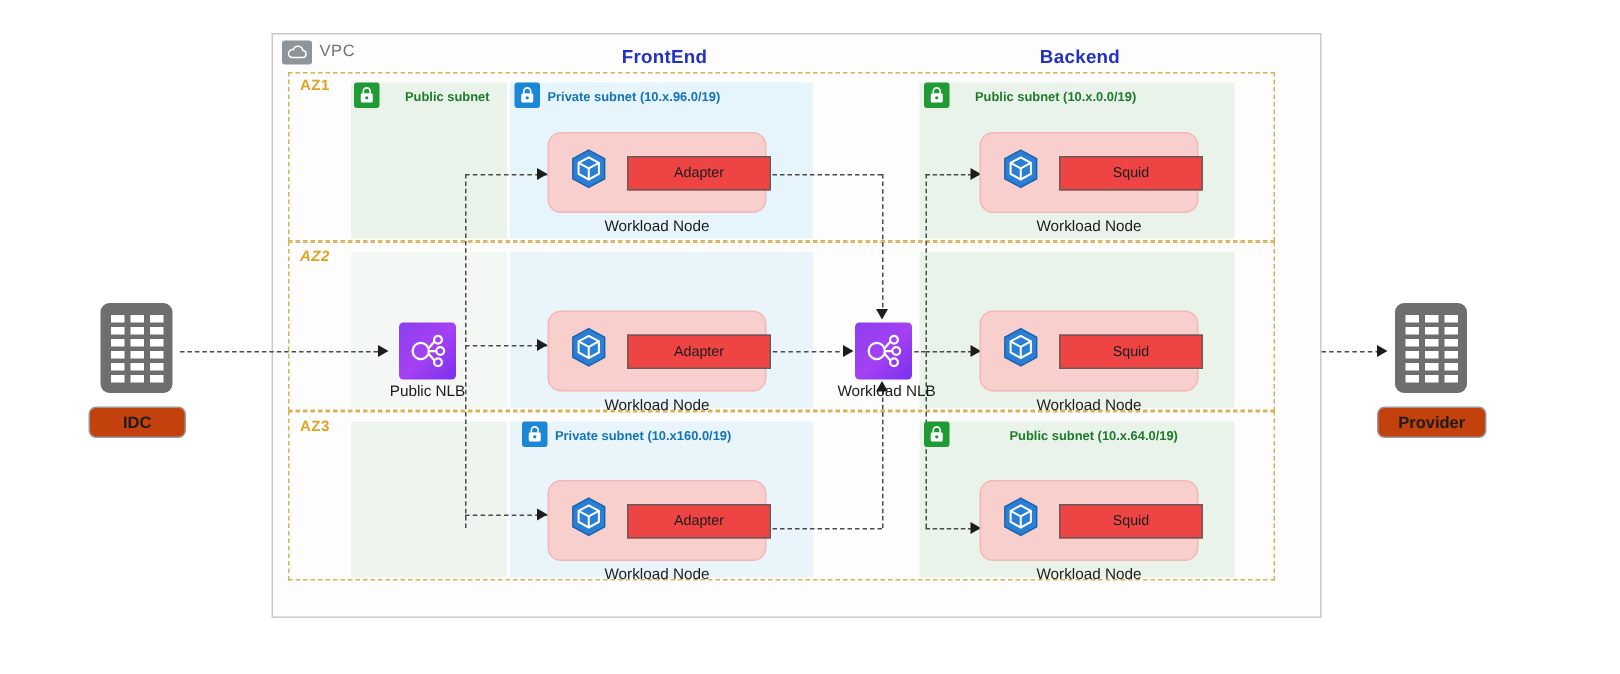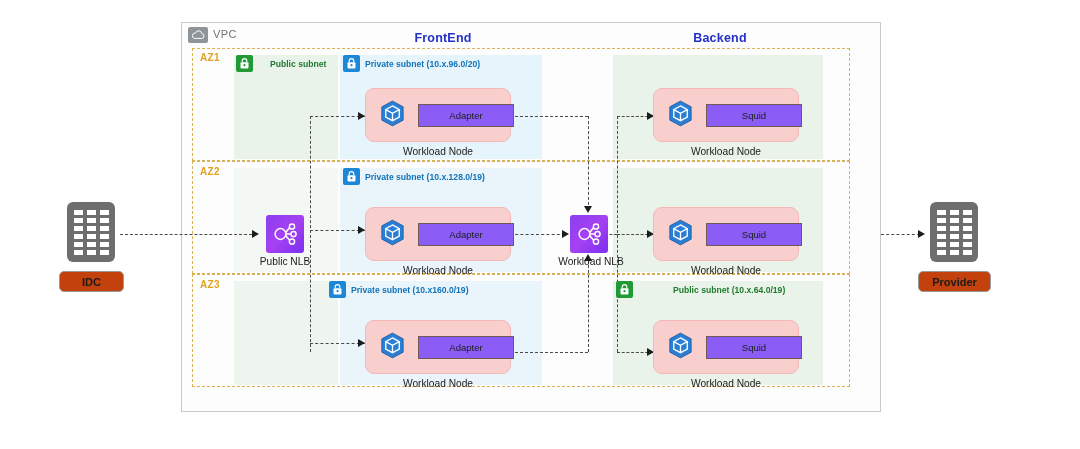--- a/index.html
+++ b/index.html
@@ -23,21 +23,21 @@
   #title-frontend{left:368px;top:31px;width:150px;text-align:center;}
   #title-backend{left:645px;top:31px;width:150px;text-align:center;}
 
   
   .az{border:1.3px dashed #d9b257;background:transparent;}
   #az1{left:192px;top:48px;width:658px;height:113px;}
   #az2{left:192px;top:161px;width:658px;height:113px;}
   #az3{left:192px;top:274px;width:658px;height:113px;}
   .az-label{font-size:10px;font-weight:bold;color:#e0a225;letter-spacing:.3px;}
   #az1-label{left:200px;top:52px;}
-  #az2-label{left:200px;top:166px;}
+  #az2-label{left:200px;top:166px;font-style:italic;}
   #az3-label{left:200px;top:279px;}
 
   
   .band{z-index:0;}
   
   #band-pub-1{left:234px;top:55px;width:104px;height:104px;background:#e9f3e9;}
   #band-pub-2{left:234px;top:168px;width:104px;height:104px;background:#f4f8f4;}
   #band-pub-3{left:234px;top:281px;width:104px;height:104px;background:#eef5ee;}
   
   #band-fe-1{left:340px;top:55px;width:202px;height:104px;background:#e6f4fb;}
@@ -55,21 +55,21 @@
   .lock-green{background:#1f9a34;}
   .lock-blue{background:#1b87d6;}
   .subnet-text{font-size:8.6px;font-weight:bold;white-space:nowrap;}
   .t-green{color:#1f7a2e;margin-left:12px;}
   .t-blue{color:#1273b8;}
 
   
   .wl{background:#f9cfce;border:1px solid #f2b8b6;border-radius:9px;
       display:flex;align-items:center;z-index:5;}
   .wl .cube{margin-left:12px;flex:0 0 auto;}
-  .wl .svcbox{margin-left:11px;background:#8b5cf6;border:1px solid #6b5a58;
+  .wl .svcbox{margin-left:11px;background:#ef4444;border:1px solid #6b5a58;
       height:21px;min-width:94px;display:flex;align-items:center;
       justify-content:center;font-size:9.5px;color:#1c1c1c;}
   .wl-caption{font-size:10.2px;color:#1c1c1c;text-align:center;z-index:5;}
 
   
   .nlb{width:38px;height:38px;border-radius:3px;z-index:6;
        background:linear-gradient(135deg,#8a3ff0 0%,#a541f2 50%,#7b2ff0 100%);
        display:flex;align-items:center;justify-content:center;}
   .nlb-caption{font-size:10.2px;color:#1c1c1c;text-align:center;z-index:6;}
 
@@ -138,43 +138,43 @@
   </div>
 
   <div class="abs subnet-head" style="left:343px;top:55px;">
     <span class="lock lock-blue">
       <svg width="9" height="11" viewBox="0 0 9 11">
           <rect x="0.5" y="4.2" width="8" height="6.2" rx="1" fill="#ffffff"></rect>
           <path d="M2.2 4.2V2.9a2.3 2.3 0 0 1 4.6 0v1.3" fill="none" stroke="#ffffff" stroke-width="1.1"></path>
           <circle cx="4.5" cy="7.2" r="1.1" fill="#1b87d6"></circle>
         </svg>
     </span>
-    <span class="subnet-text t-blue">Private subnet (10.x.96.0/20)</span>
-  </div>
-  <div class="abs subnet-head" style="left:343px;top:168px;">
+    <span class="subnet-text t-blue">Private subnet (10.x.96.0/19)</span>
+  </div>
+  <div class="abs subnet-head" style="left:348px;top:281px;text-align:center;">
     <span class="lock lock-blue">
       <svg width="9" height="11" viewBox="0 0 9 11">
           <rect x="0.5" y="4.2" width="8" height="6.2" rx="1" fill="#ffffff"></rect>
           <path d="M2.2 4.2V2.9a2.3 2.3 0 0 1 4.6 0v1.3" fill="none" stroke="#ffffff" stroke-width="1.1"></path>
           <circle cx="4.5" cy="7.2" r="1.1" fill="#1b87d6"></circle>
         </svg>
     </span>
-    <span class="subnet-text t-blue">Private subnet (10.x.128.0/19)</span>
-  </div>
-  <div class="abs subnet-head" style="left:329px;top:281px;text-align:center;">
-    <span class="lock lock-blue">
-      <svg width="9" height="11" viewBox="0 0 9 11">
-          <rect x="0.5" y="4.2" width="8" height="6.2" rx="1" fill="#ffffff"></rect>
-          <path d="M2.2 4.2V2.9a2.3 2.3 0 0 1 4.6 0v1.3" fill="none" stroke="#ffffff" stroke-width="1.1"></path>
-          <circle cx="4.5" cy="7.2" r="1.1" fill="#1b87d6"></circle>
-        </svg>
-    </span>
     <span class="subnet-text t-blue">Private subnet (10.x160.0/19)</span>
   </div>
 
+  <div class="abs subnet-head" style="left:616px;top:55px;">
+    <span class="lock lock-green">
+      <svg width="9" height="11" viewBox="0 0 9 11">
+          <rect x="0.5" y="4.2" width="8" height="6.2" rx="1" fill="#ffffff"></rect>
+          <path d="M2.2 4.2V2.9a2.3 2.3 0 0 1 4.6 0v1.3" fill="none" stroke="#ffffff" stroke-width="1.1"></path>
+          <circle cx="4.5" cy="7.2" r="1.1" fill="#1f9a34"></circle>
+        </svg>
+    </span>
+    <span class="subnet-text t-green">Public subnet (10.x.0.0/19)</span>
+  </div>
   <div class="abs subnet-head" style="left:616px;top:281px;gap:28px;">
     <span class="lock lock-green">
       <svg width="9" height="11" viewBox="0 0 9 11">
           <rect x="0.5" y="4.2" width="8" height="6.2" rx="1" fill="#ffffff"></rect>
           <path d="M2.2 4.2V2.9a2.3 2.3 0 0 1 4.6 0v1.3" fill="none" stroke="#ffffff" stroke-width="1.1"></path>
           <circle cx="4.5" cy="7.2" r="1.1" fill="#1f9a34"></circle>
         </svg>
     </span>
     <span class="subnet-text t-green">Public subnet (10.x.64.0/19)</span>
   </div>

